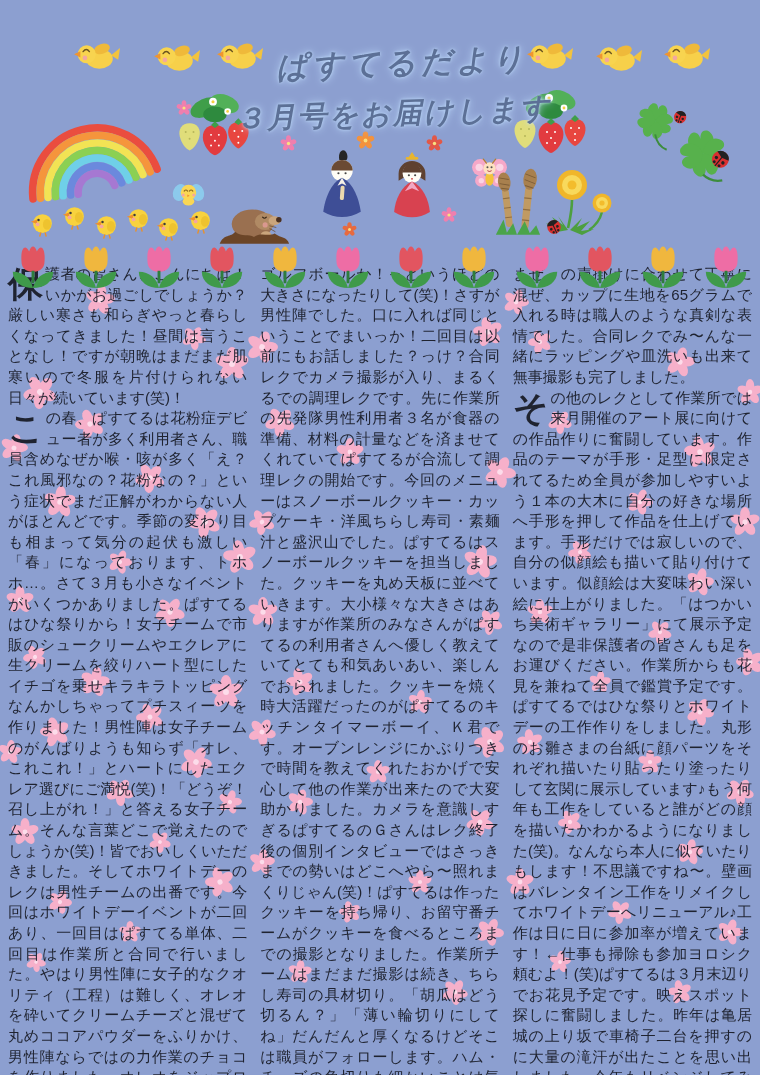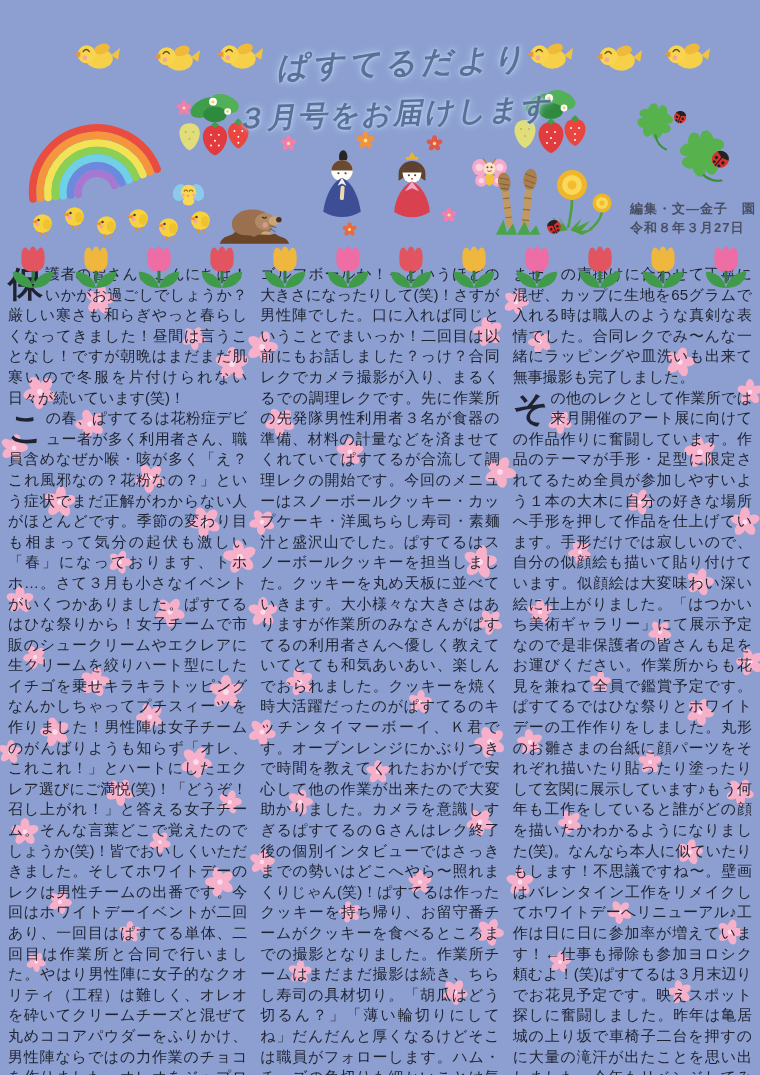--- a/index.html
+++ b/index.html
@@ -340,24 +340,20 @@
       <use href="#s-blossom"></use>
     </svg>
   <svg class="deco" viewBox="-10 -10 20 20" style="left:342px;top:222px;width:15px;height:15px;color:#e86a3e">
       <use href="#s-blossom"></use>
     </svg>
 
   <div class="header-title">
     <div class="title-line1">ぱすてるだより</div>
     <div class="title-line2">３月号をお届けします</div>
   </div>
-  <div class="credit">
-    <div>編集・文―金子　園</div>
-    <div>令和８年３月27日</div>
-  </div>
 
   <div></div>
 
   <div class="petal-layer">
       <svg viewBox="-20 -20 40 40" class="deco" style="left: 85px; top: 285px; width: 30px; height: 30px; color: rgb(246, 176, 202); transform: rotate(10deg);">
         <use href="#s-petal"></use>
       </svg>
       <svg viewBox="-20 -20 40 40" class="deco" style="left: 215px; top: 347px; width: 34px; height: 34px; color: rgb(246, 176, 202); transform: rotate(0deg);">
         <use href="#s-petal"></use>
       </svg>

